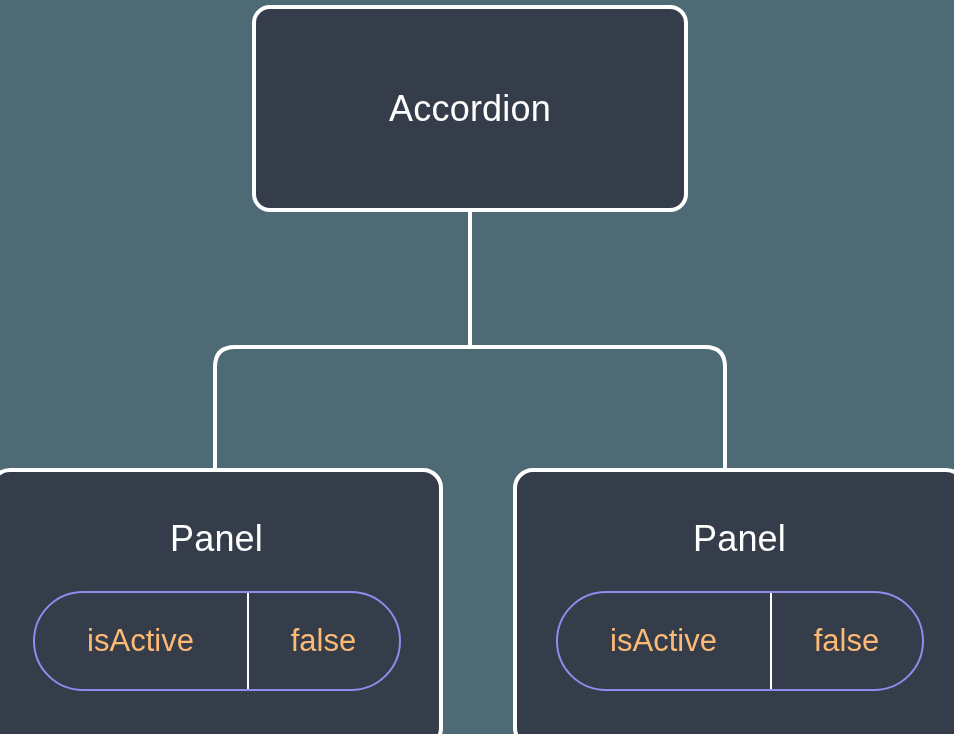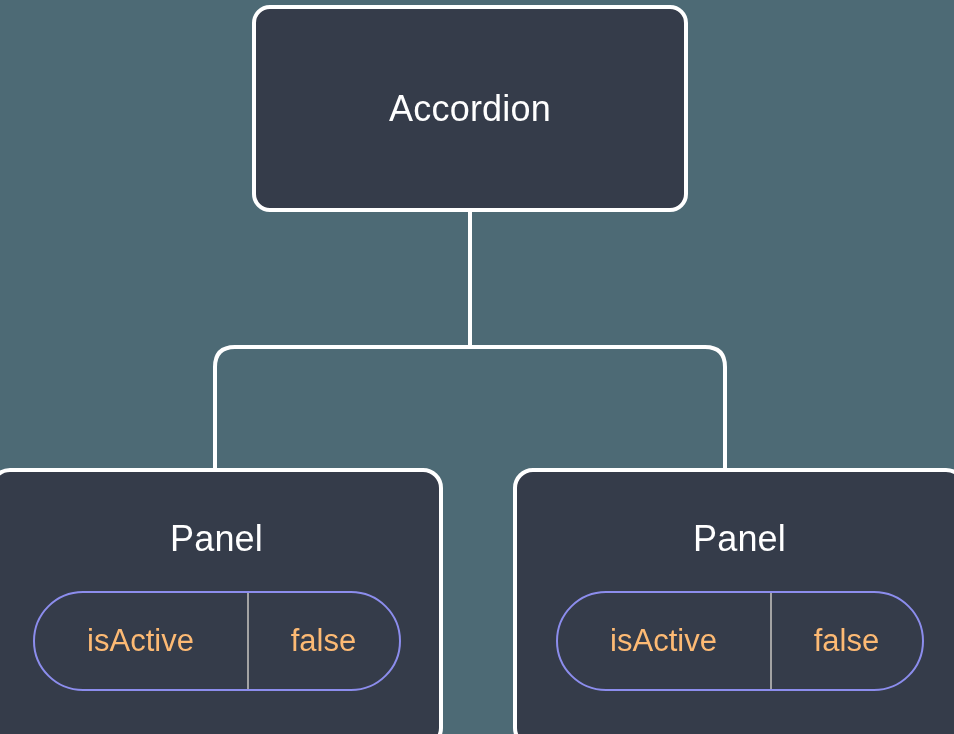--- a/index.html
+++ b/index.html
@@ -97,21 +97,21 @@
     white-space: nowrap;
     box-sizing: border-box;
   }
   .prop-key {
     padding: 0 28px;
     min-width: 212px;
   }
   .prop-val {
     padding: 0 28px;
     min-width: 152px;
-    border-left: 2px solid #a3a3a3;
+    border-left: 2px solid #ffffff;
   }
 </style>
 </head>
 <body>
 
 <div id="canvas">
 
   <svg id="edges" viewBox="0 0 954 734" width="954" height="734" aria-hidden="true">
 
     <path d="M 470 208 L 470 347" fill="none" stroke="#ffffff" stroke-width="4" stroke-linecap="butt"></path>

